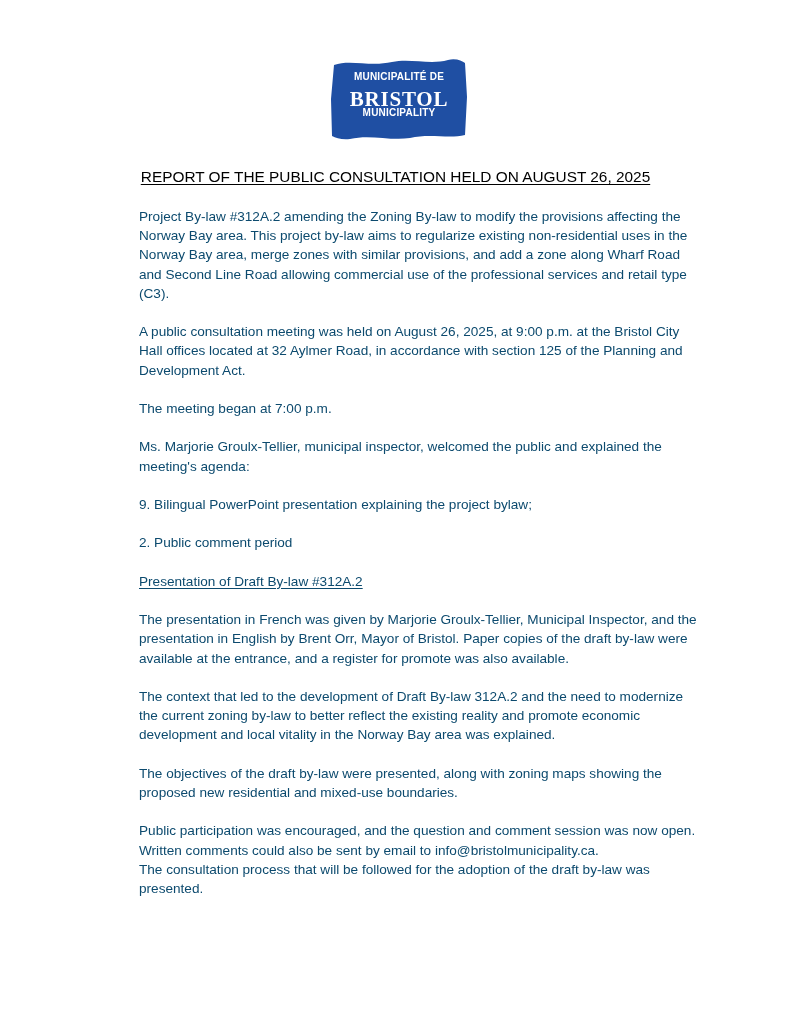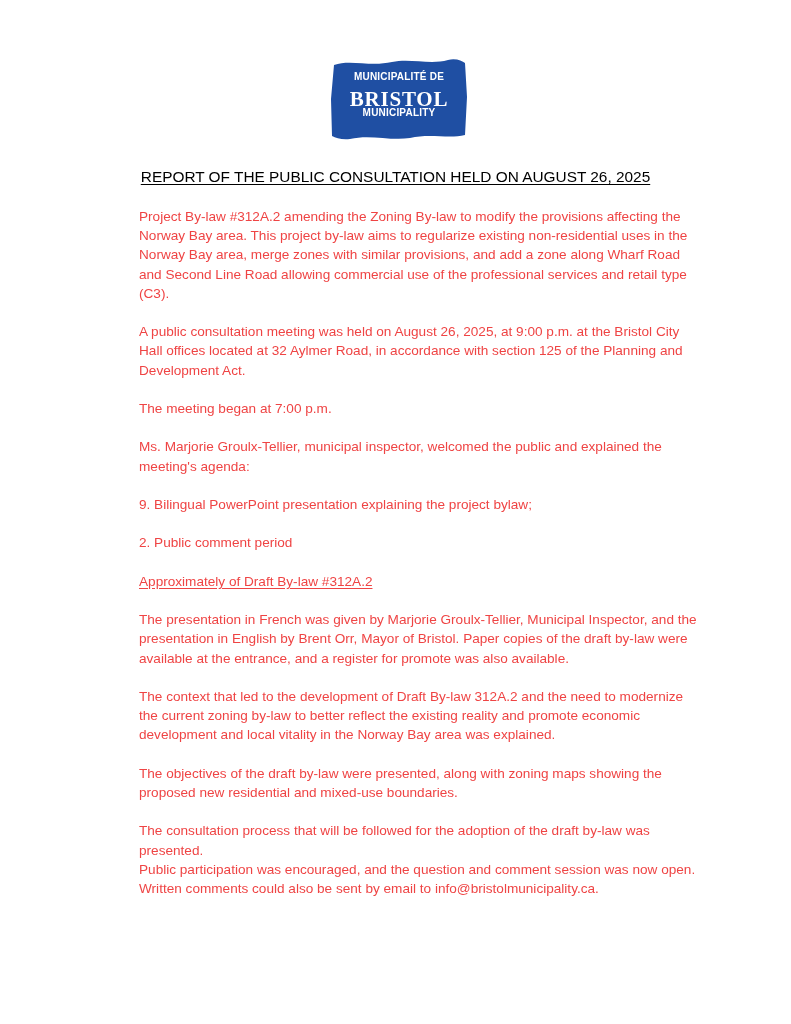--- a/index.html
+++ b/index.html
@@ -66,21 +66,21 @@
       text-underline-offset: 2px;
       color: #000000;
     }
     .content {
       position: absolute;
       left: 139px;
       top: 207px;
       width: 560px;
       font-size: 13.6px;
       line-height: 19.2px;
-      color: #ef4444;
+      color: #0c4a6e;
     }
     .content p {
       margin: 0 0 19.2px 0;
     }
     .content p.tight {
       margin-bottom: 0;
     }
     .content .subhead {
       text-decoration: underline;
       text-underline-offset: 2px;
@@ -102,21 +102,21 @@
 
   <div class="title">REPORT OF THE PUBLIC CONSULTATION HELD ON AUGUST 26, 2025</div>
 
   <div class="content">
     <p>Project By-law #312A.2 amending the Zoning By-law to modify the provisions affecting the Norway Bay area. This project by-law aims to regularize existing non-residential uses in the Norway Bay area, merge zones with similar provisions, and add a zone along Wharf Road and Second Line Road allowing commercial use of the professional services and retail type (C3).</p>
     <p>A public consultation meeting was held on August 26, 2025, at 9:00 p.m. at the Bristol City Hall offices located at 32 Aylmer Road, in accordance with section 125 of the Planning and Development Act.</p>
     <p>The meeting began at 7:00 p.m.</p>
     <p>Ms. Marjorie Groulx-Tellier, municipal inspector, welcomed the public and explained the meeting's agenda:</p>
     <p>9. Bilingual PowerPoint presentation explaining the project bylaw;</p>
     <p>2. Public comment period</p>
-    <p class="subhead">Approximately of Draft By-law #312A.2</p>
+    <p class="subhead">Presentation of Draft By-law #312A.2</p>
     <p>The presentation in French was given by Marjorie Groulx-Tellier, Municipal Inspector, and the presentation in English by Brent Orr, Mayor of Bristol. Paper copies of the draft by-law were available at the entrance, and a register for promote was also available.</p>
     <p>The context that led to the development of Draft By-law 312A.2 and the need to modernize the current zoning by-law to better reflect the existing reality and promote economic development and local vitality in the Norway Bay area was explained.</p>
     <p>The objectives of the draft by-law were presented, along with zoning maps showing the proposed new residential and mixed-use boundaries.</p>
+    <p class="tight"><span>Public participation was encouraged, and the question and comment session was now open. Written comments could also be sent by email to </span><span>info@bristolmunicipality.ca</span><span>.</span></p>
     <p class="tight">The consultation process that will be followed for the adoption of the draft by-law was presented.</p>
-    <p class="tight"><span>Public participation was encouraged, and the question and comment session was now open. Written comments could also be sent by email to </span><span>info@bristolmunicipality.ca</span><span>.</span></p>
   </div>
 
 </div>
 
 </body></html>

